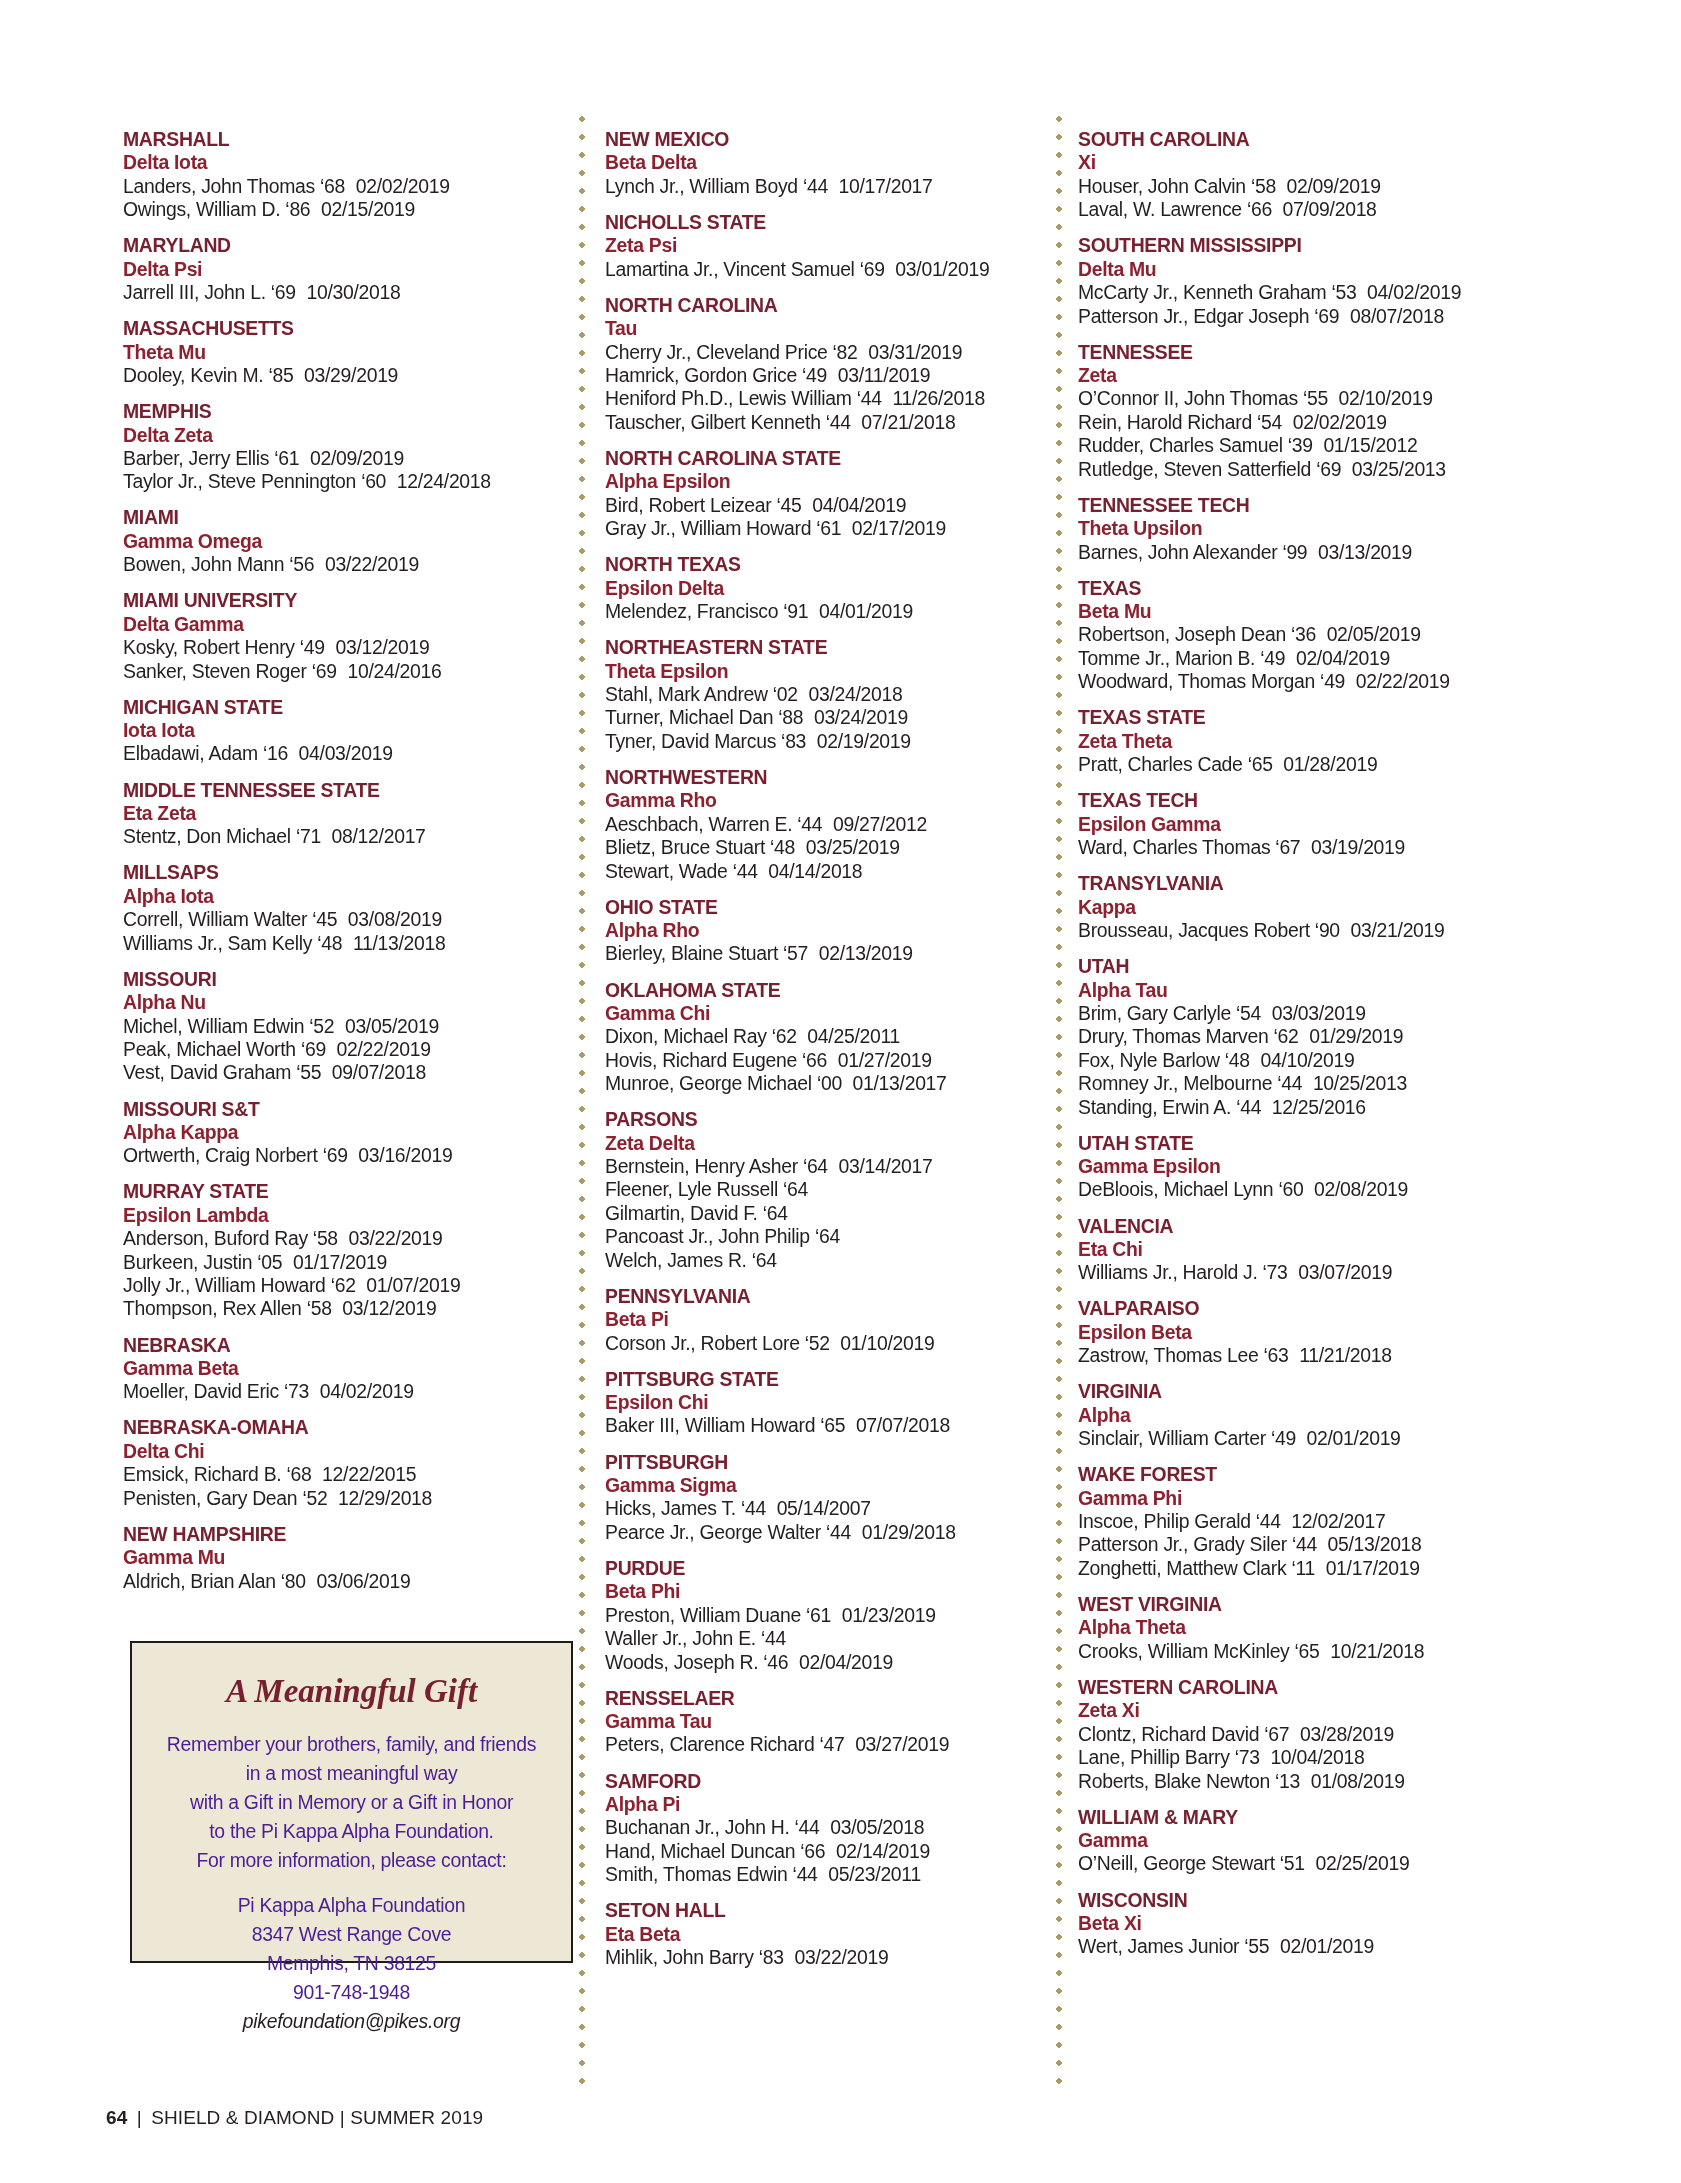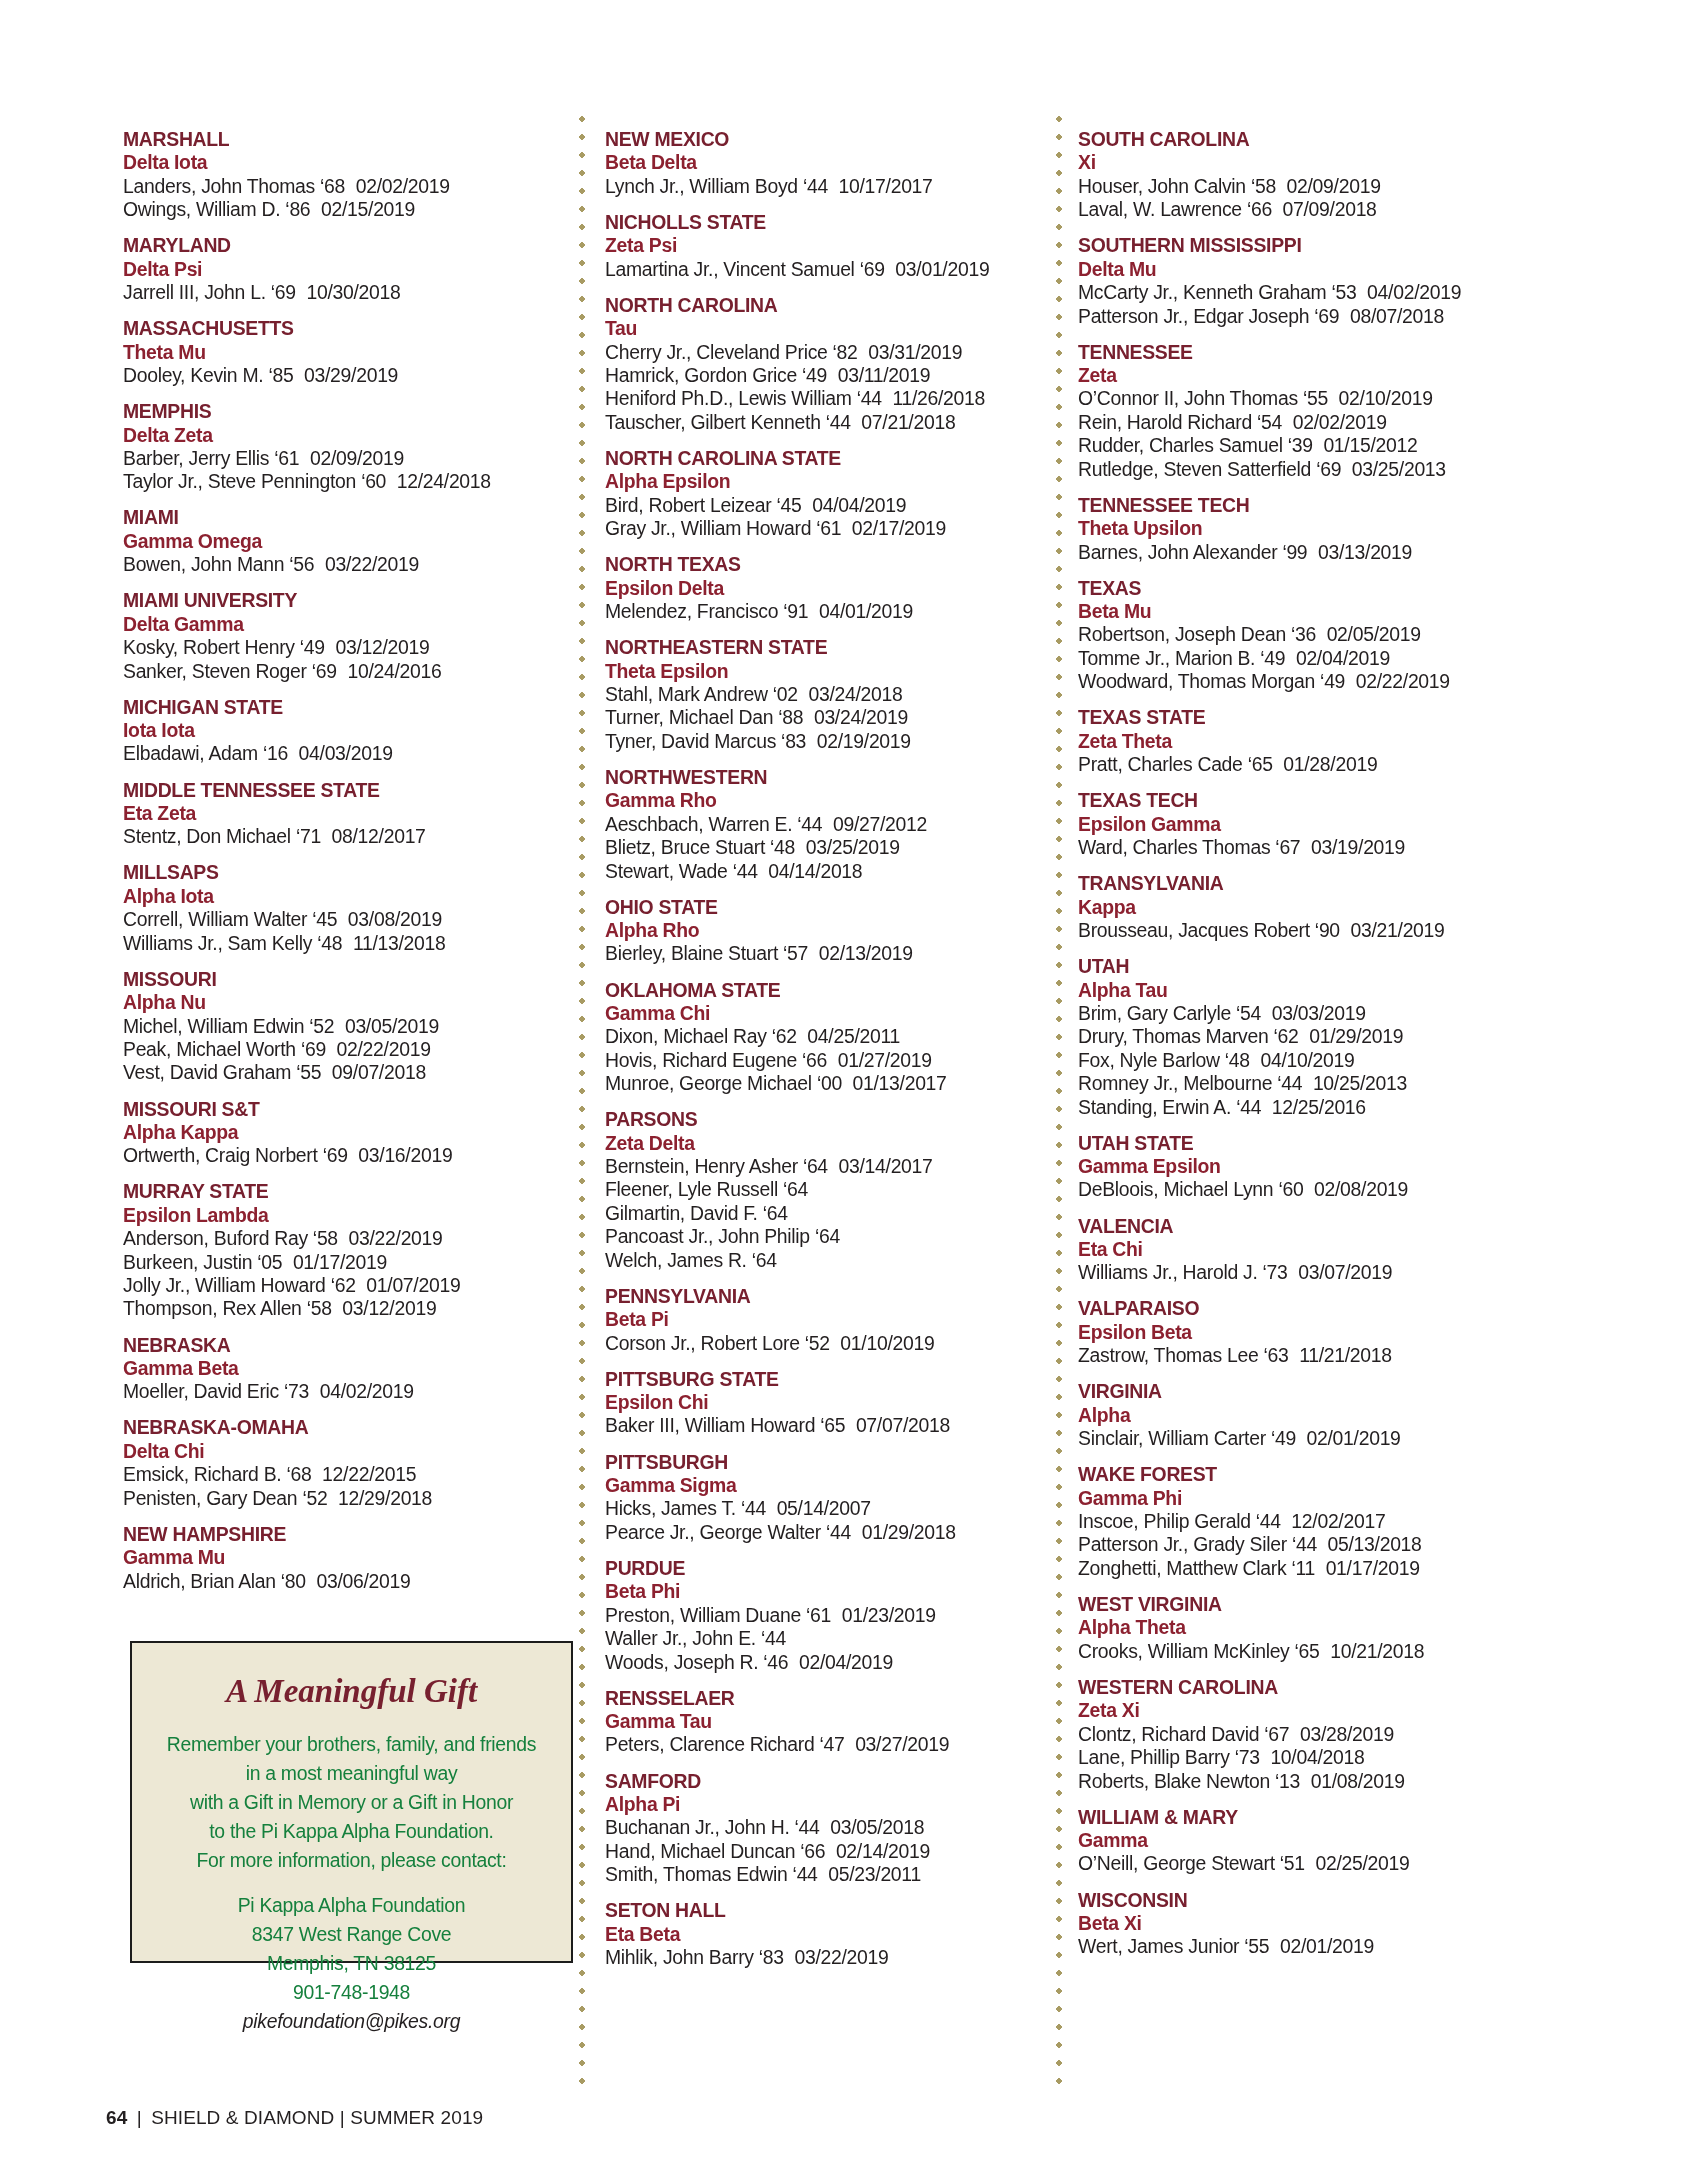--- a/index.html
+++ b/index.html
@@ -38,21 +38,21 @@
     position:absolute; left:130px; top:1623px; width:443px; height:322px;
     background:var(--cream, #ede8d5); border:2.7px solid #1c1c1c;
     text-align:center; padding:28px 13.4px 0 13.4px;margin-top:18px;
   }
   .gift-title {
     font-family:"Liberation Serif", serif; font-style:italic; font-weight:bold;
     font-size:33px; line-height:40px; color:var(--maroon-dark, #77202f);
     margin-bottom:19px;
   }
   .gift-body div, .gift-contact div {
-    font-size:19.4px; line-height:29px; letter-spacing:-0.3px; color:#15803d;
+    font-size:19.4px; line-height:29px; letter-spacing:-0.3px; color:#4c1d95;
   }
   .gift-contact { margin-top:16px; }
   .gift-email { font-style:italic; }
 
   .footer {
     position:absolute; left:106px; top:2107px;
     font-size:19px; letter-spacing:0.1px; color:#231f20;
   }
   .footer .pagenum { font-weight:bold; }
   .footer .sep { margin:0 9.4px; color:#231f20; }

